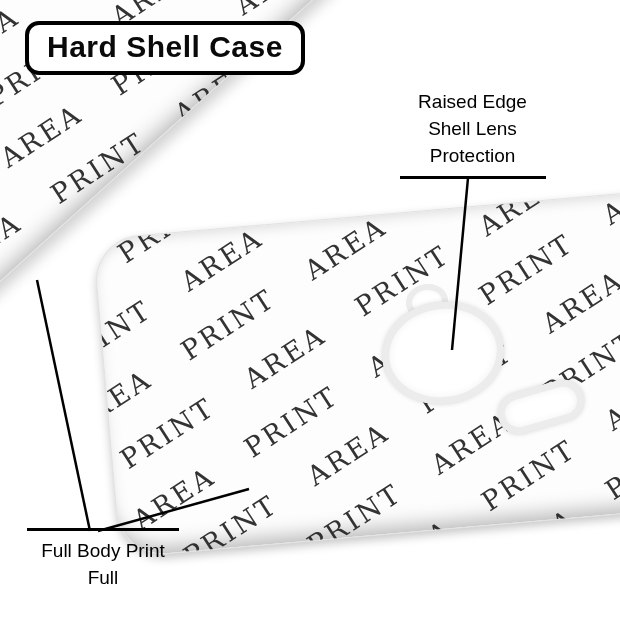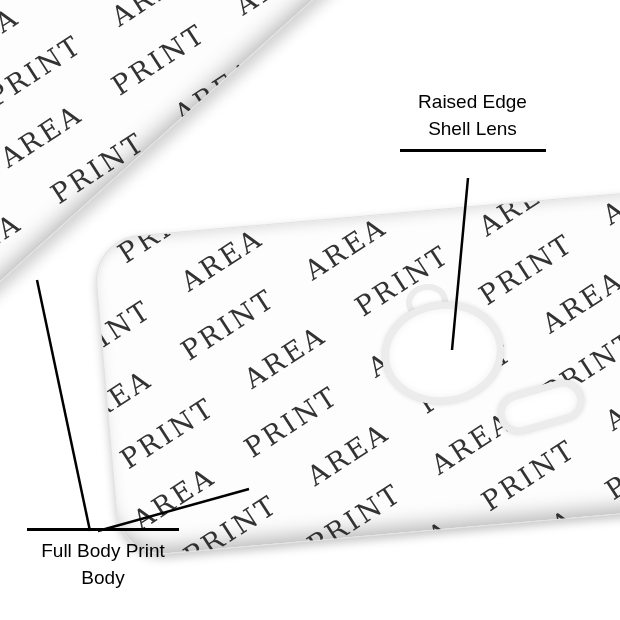--- a/index.html
+++ b/index.html
@@ -150,26 +150,30 @@
   <div class="cutout camera-notch"></div>
   <div class="cutout camera-hole"></div>
   <div class="cutout pill-hole"></div>
 
   <svg class="lines" width="620" height="620" viewBox="0 0 620 620">
     <line x1="468" y1="178" x2="452" y2="350" stroke="#000" stroke-width="2.5"></line>
     <line x1="90" y1="531" x2="37" y2="280" stroke="#000" stroke-width="2.5"></line>
     <line x1="98" y1="531" x2="249" y2="489" stroke="#000" stroke-width="2.5"></line>
   </svg>
 
+  <div class="badge">
+    <span>Hard Shell Case</span>
+  </div>
 
   <div class="annotation camera-annotation">
     <div>Raised Edge</div>
     <div>Shell Lens</div>
+    <div>Protection</div>
     <div class="rule rule-below"></div>
   </div>
 
   <div class="annotation fullbody-annotation">
     <div class="rule rule-above"></div>
     <div>Full Body Print</div>
-    <div>Body</div>
+    <div>Full</div>
   </div>
 
 </div>
 
 </body></html>

